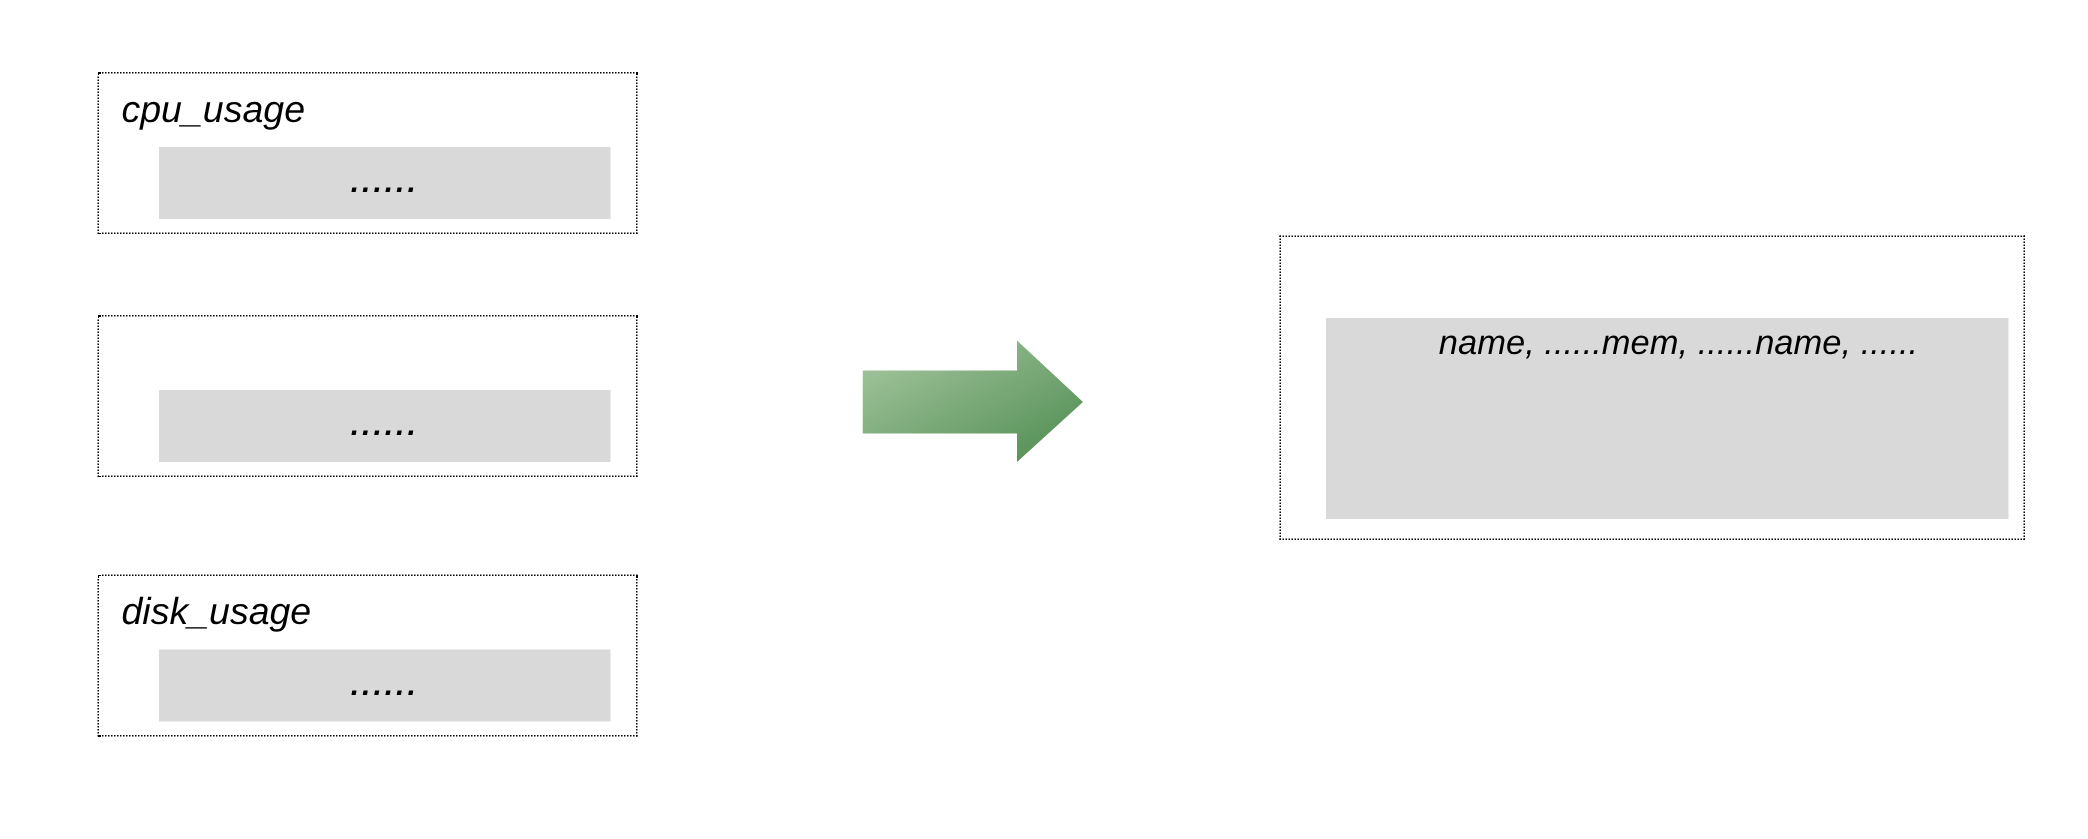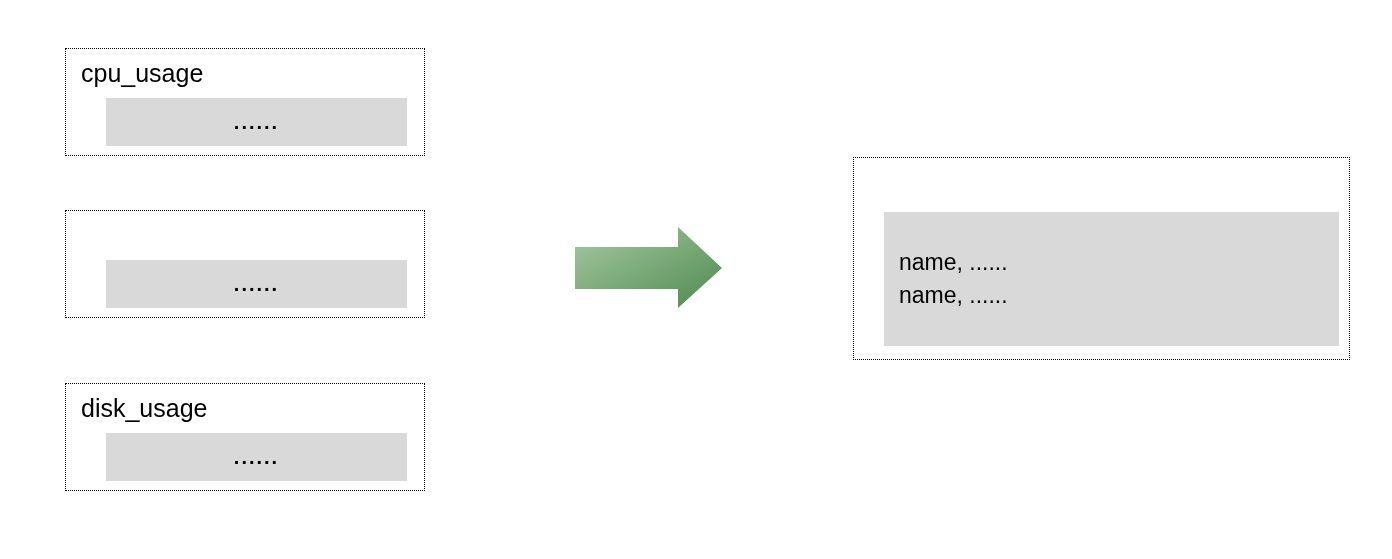--- a/index.html
+++ b/index.html
@@ -8,20 +8,21 @@
     background: #ffffff;
   }
   .canvas {
     position: relative;
     width: 1392px;
     height: 559px;
     background: #ffffff;
     font-family: "Liberation Sans", sans-serif;
     color: #000000;
     overflow: hidden;
+    font-style: italic;
   }
   .node {
     position: absolute;
     border: 1.5px dotted #000000;
     background: #ffffff;
     box-sizing: border-box;
   }
   .node-source {
     left: 65px;
     width: 360px;
@@ -58,21 +59,21 @@
     height: 203px;
   }
   .target-body {
     position: absolute;
     left: 30px;
     top: 54px;
     width: 455px;
     height: 134px;
     background: #d9d9d9;
     display: flex;
-    flex-direction: column;
+    flex-direction: row;
     justify-content: center;
     padding-left: 15px;
     box-sizing: border-box;
   }
   .target-row {
     font-size: 23px;
     line-height: 33px;
     white-space: nowrap;
   }
   .arrow-wrap {
@@ -116,17 +117,18 @@
           <stop offset="1" stop-color="#4c8a4e"></stop>
         </linearGradient>
       </defs>
       <polygon points="0,20 103,20 103,0 147,41 103,81 103,62 0,62" fill="url(#arrowGrad)"></polygon>
     </svg>
   </div>
 
   <div class="node node-target">
     <div class="target-body">
       <div class="target-row">name, ......</div>
+      <div class="target-row">mem, ......</div>
       <div class="target-row">name, ......</div>
     </div>
   </div>
 
 </div>
 
 </body></html>

